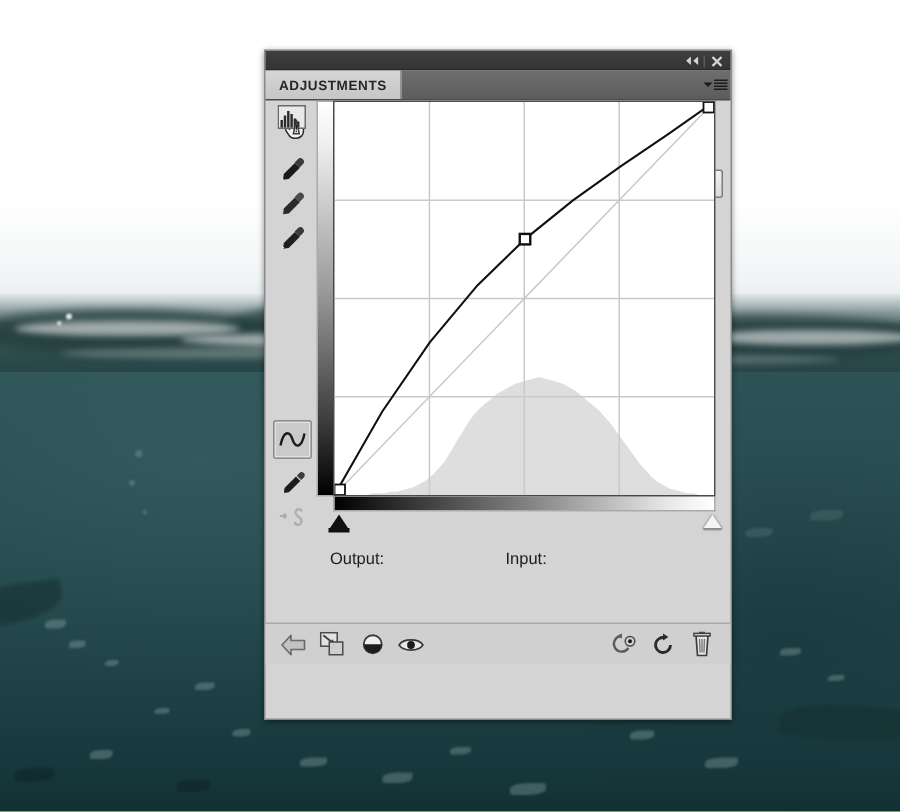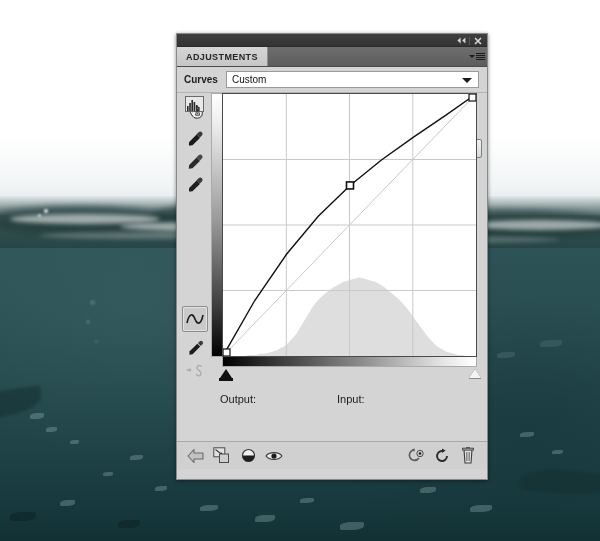--- a/index.html
+++ b/index.html
@@ -347,27 +347,20 @@
           <span class="menu-lines">
               <i></i>
               <i></i>
               <i></i>
               <i></i>
             </span>
         </span>
       </div>
     </div>
 
-    <div class="preset-row">
-      <span class="preset-label">Curves</span>
-      <div class="combo">
-        <span>Custom</span>
-        <span class="caret"></span>
-      </div>
-    </div>
 
     <div class="panel-body">
 
       <div class="chan-row">
         <div class="chan-combo">
           <span>RGB</span>
           <span class="caret"></span>
         </div>
         <div class="auto-btn">
           <span>Auto</span>

